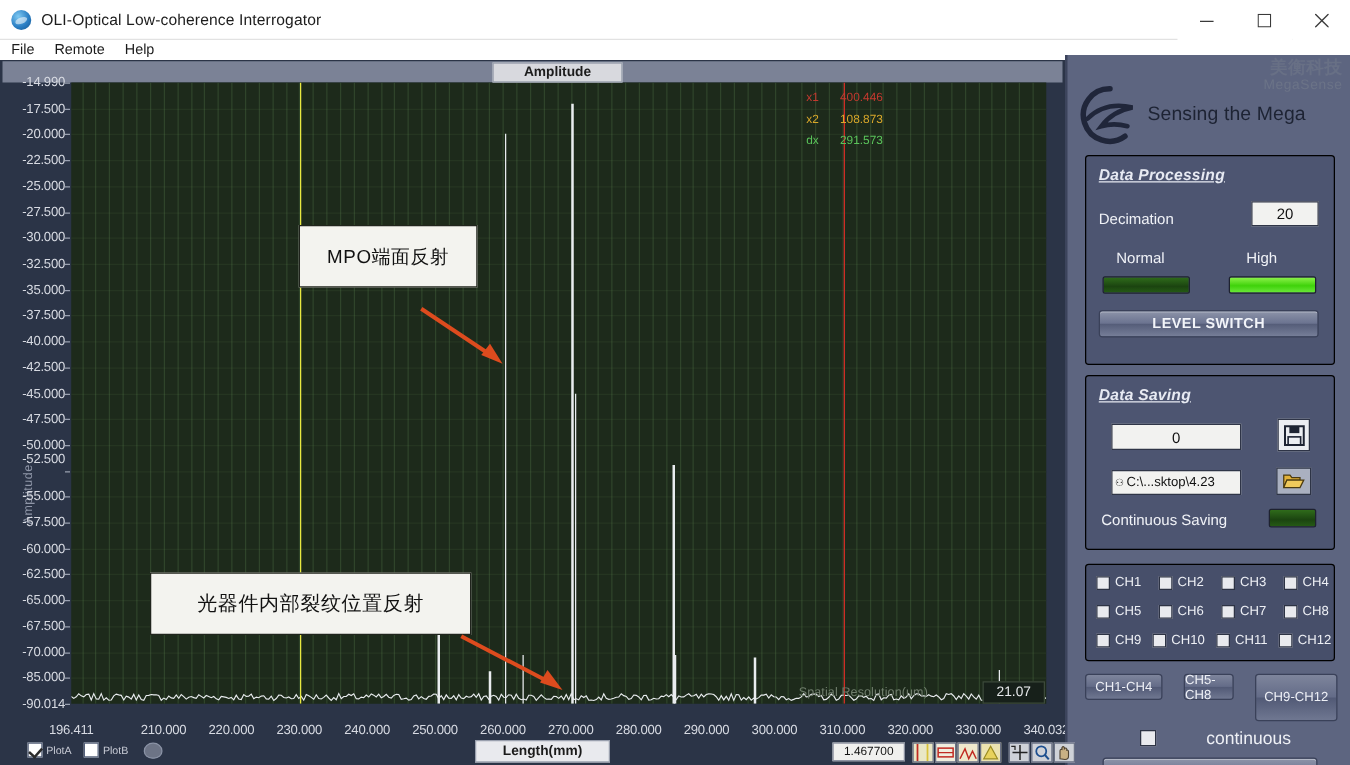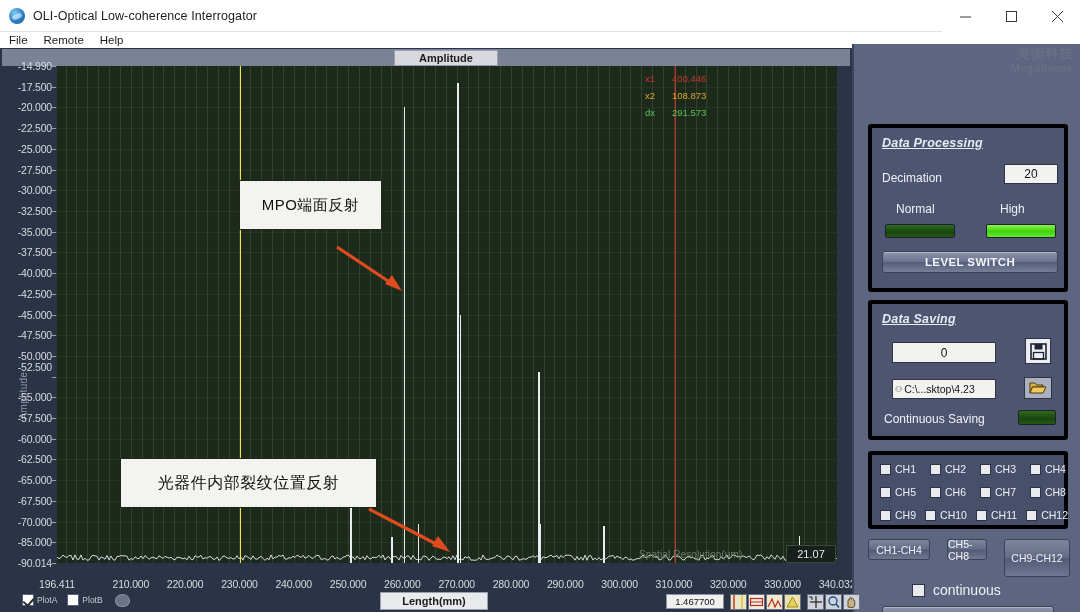--- a/index.html
+++ b/index.html
@@ -208,21 +208,21 @@
   #watermark{
     position:absolute; right:6px; top:2px; width:120px; height:42px;
     font-size:13px; color:#7b8296; text-align:right; line-height:15px;
     opacity:.85; letter-spacing:.5px;
   }
   #watermark .wm-cn{ color:#6a7287; font-size:14px; font-weight:bold; }
   #watermark .wm-en{ color:#6e7689; font-size:11px; }
 
   .group{
     position:absolute; background:#4d5571;
-    border:4px solid #000000; border-radius:3px;
+    border:1px solid #000000; border-radius:3px;
   }
   .group-title{
     font-size:12.5px; font-style:italic; font-weight:bold; color:#e7eaf2;
     text-decoration:underline; letter-spacing:.2px;
   }
   .ui-label{ font-size:12px; color:#f0f2f7; }
   .field{
     background:#f2f2f0; border:1px solid #2f3547;
     font-size:12px; color:#111;
     display:flex; align-items:center; justify-content:center;
@@ -565,20 +565,29 @@
   </div>
 </div>
 
 <div id="right-panel">
 
   <div id="watermark">
     <div class="wm-cn">美衡科技</div>
     <div class="wm-en">MegaSense</div>
   </div>
 
+  <div id="logo-row">
+    <div id="logo-mark">
+      <svg width="48" height="48" viewBox="0 0 48 48">
+        <path d="M24,3 A21,21 0 1,0 36,41" fill="none" stroke="#20263a" stroke-width="4.4" stroke-linecap="round"></path>
+        <path d="M6,27 Q20,13 42,18 Q26,21 17,33 Q27,30 38,33" fill="none" stroke="#20263a" stroke-width="3.6" stroke-linecap="round"></path>
+      </svg>
+    </div>
+    <div id="logo-text">Sensing the Mega</div>
+  </div>
 
   <div class="group" style="left:14px; top:80px; width:200px; height:168px;">
     <div class="group-title" style="position:absolute;left:10px;top:8px;">Data Processing</div>
 
     <div class="ui-label" style="position:absolute;left:10px;top:43px;">Decimation</div>
     <div class="field" style="position:absolute;left:132px;top:36px;width:54px;height:20px;">20</div>
 
     <div class="ui-label" style="position:absolute;left:24px;top:74px;">Normal</div>
     <div class="ui-label" style="position:absolute;left:128px;top:74px;">High</div>
 
@@ -671,19 +680,19 @@
         </div>
     </div>
   </div>
 
   <div style="position:absolute;left:14px;top:495px;width:202px;display:flex;justify-content:space-between;">
     <div class="chbtn" style="width:62px;height:21px;">CH1-CH4</div>
     <div class="chbtn" style="width:40px;height:21px;">CH5-CH8</div>
     <div class="chbtn" style="width:66px;height:38px;text-align:center;">CH9-CH12</div>
   </div>
 
-  <div style="position:absolute;left:58px;top:538px;display:flex;align-items:center;">
+  <div style="position:absolute;left:58px;top:538px;display:flex;align-items:center;gap:32px;">
     <span class="chk" style="width:13px;height:13px;margin-right:8px;"></span>
     <span style="font-size:14px;color:#eef0f5;">continuous</span>
   </div>
 
   <div class="btn3d" style="position:absolute;left:28px;top:562px;width:172px;height:26px;font-size:12px;">SCAN</div>
 </div>
 
 </body></html>

